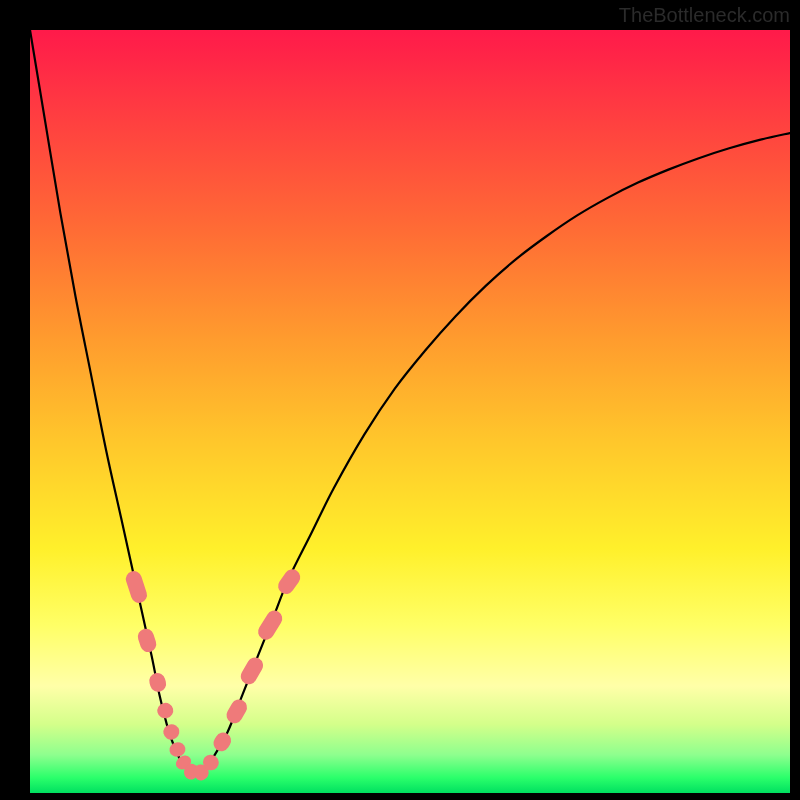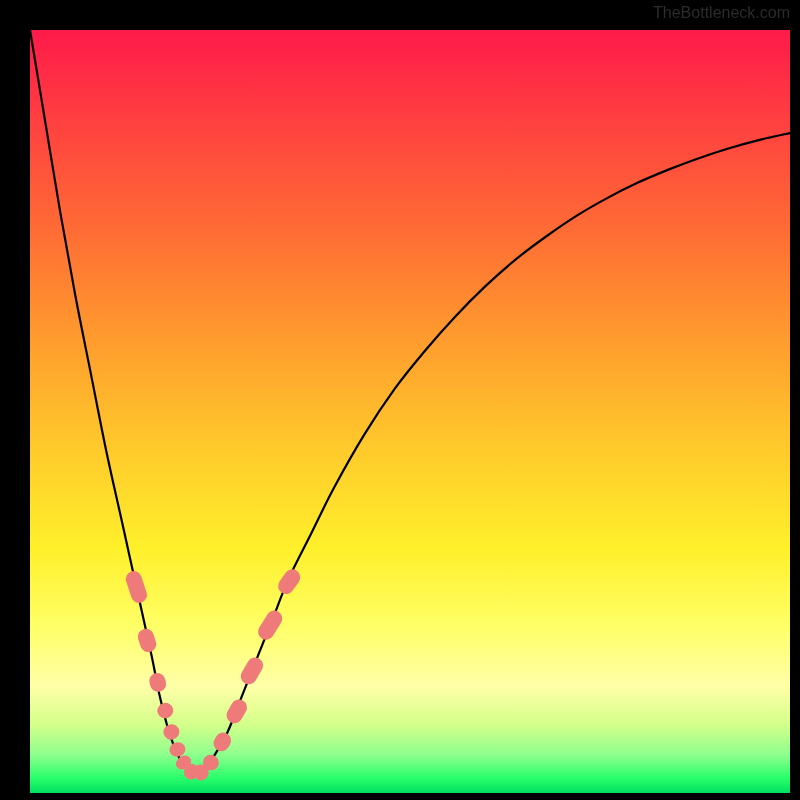--- a/index.html
+++ b/index.html
@@ -40,21 +40,21 @@
       #d4ff8a 91%,
       #8eff8e 95%,
       #2bff6b 98%,
       #00e060 100%);
   }
   #watermark {
     position: absolute;
     top: 4px;
     right: 10px;
     color: #2b2b2b;
-    font-size: 16px;
+    font-size: 20px;
     font-weight: 500;
     letter-spacing: 0;
     user-select: none;
   }
   svg { position: absolute; left: 0; top: 0; }
 </style>
 </head>
 <body>
 
 <div id="frame">

